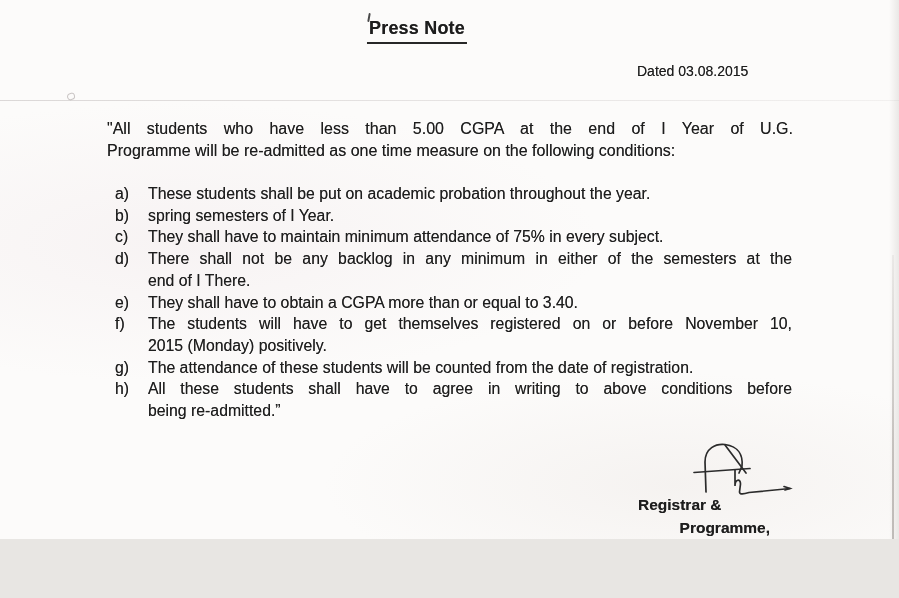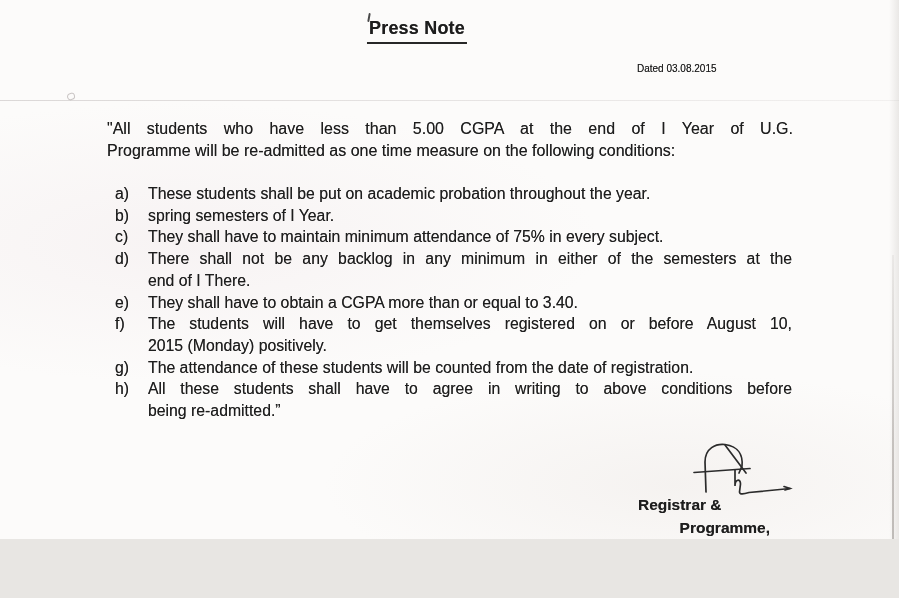--- a/index.html
+++ b/index.html
@@ -28,21 +28,21 @@
   }
   .title-tick{
     position:absolute; top:13px; left:368px;
     width:2px; height:9px; background:#4a4a4a;
     transform:rotate(10deg); border-radius:1px;
   }
 
   
   .date-line{
     position:absolute; top:63px; left:637px;
-    font-size:10px;
+    font-size:14px;
   }
 
   
   .intro{
     position:absolute; top:118px; left:107px; width:686px;
     font-size:16px; line-height:21.6px;
   }
   .tline{ text-align:justify; text-align-last:justify; white-space:normal; }
   .tline.last{ text-align-last:left; }
 
@@ -132,21 +132,21 @@
       </div>
       <div class="cond-row">
         <div class="cond-label">e)</div>
         <div>
           <div class="tline last">They shall have to obtain a CGPA more than or equal to 3.40.</div>
         </div>
       </div>
       <div class="cond-row">
         <div class="cond-label">f)</div>
         <div>
-          <div class="tline">The students will have to get themselves registered on or before August 10,</div>
+          <div class="tline">The students will have to get themselves registered on or before November 10,</div>
           <div class="tline last">2015 (Monday) positively.</div>
         </div>
       </div>
       <div class="cond-row">
         <div class="cond-label">g)</div>
         <div>
           <div class="tline last">The attendance of these students will be counted from the date of registration.</div>
         </div>
       </div>
       <div class="cond-row">

